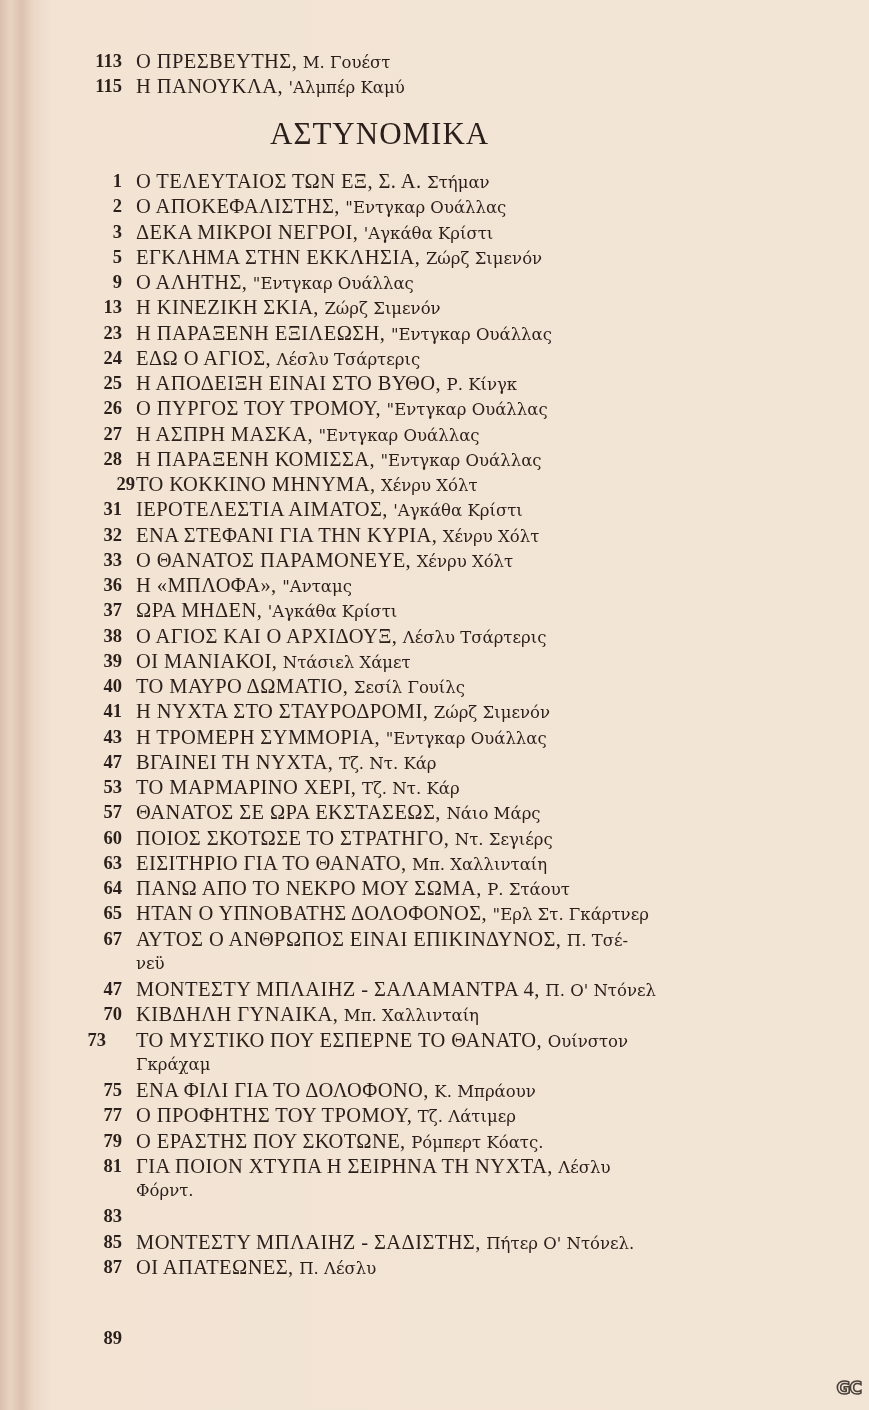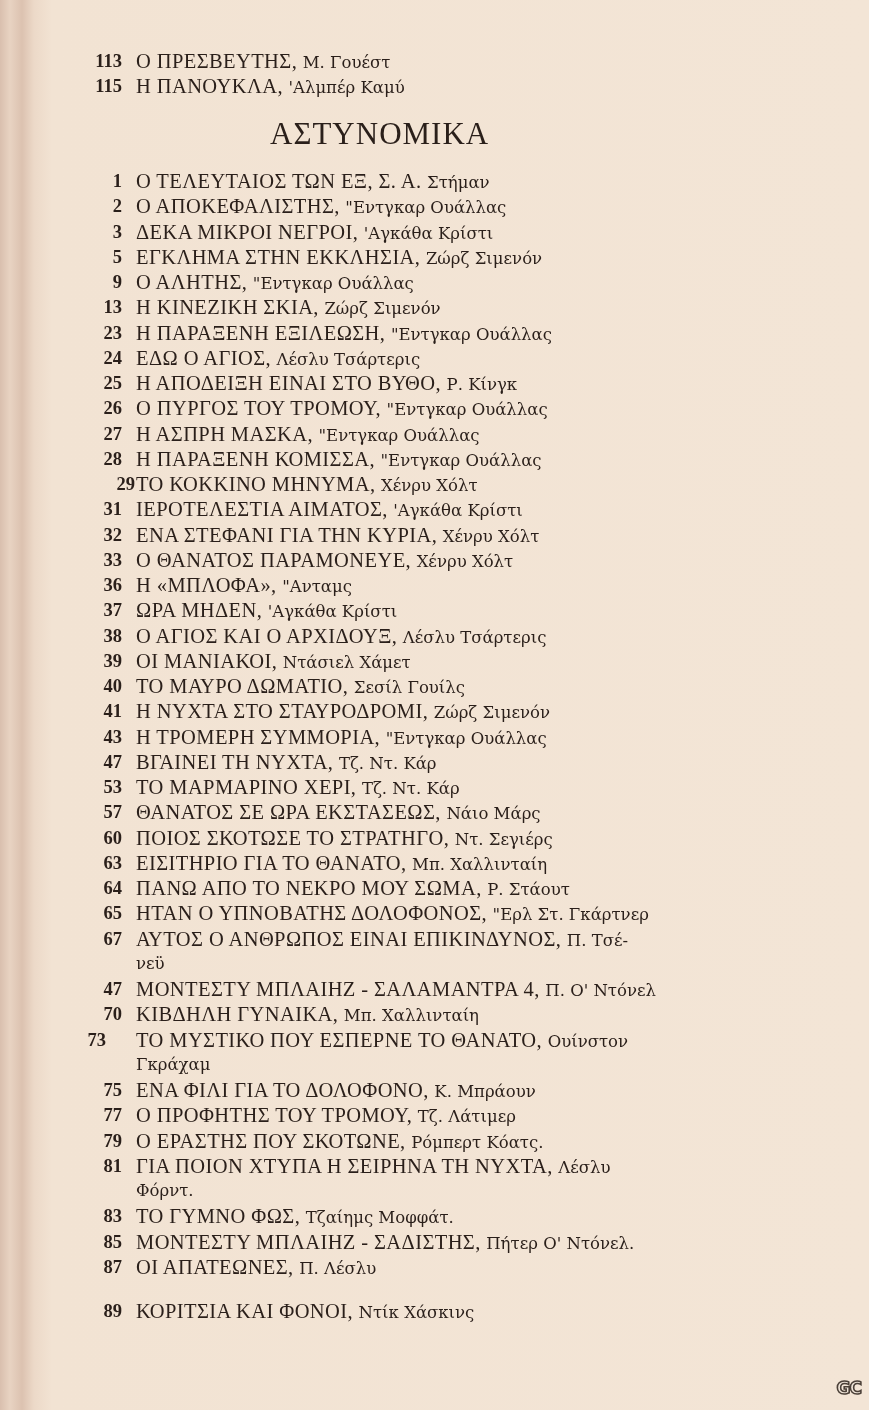--- a/index.html
+++ b/index.html
@@ -217,29 +217,27 @@
       </div>
       <div class="row" style="top: 1152.75px; width: 869px;">
         <span class="num" style="left: 62px;">81</span>
         <span class="title"><span>ΓΙΑ ΠΟΙΟΝ ΧΤΥΠΑ Η ΣΕΙΡΗΝΑ ΤΗ ΝΥΧΤΑ,</span> <span class="author">Λέσλυ</span></span>
       </div>
       <div class="row" style="top: 1178.05px;">
         <span class="cont">Φόρντ.</span>
       </div>
       <div class="row" style="top: 1203.25px; width: 869px;">
         <span class="num" style="left: 62px;">83</span>
-        <span class="title"><span>ΤΟ ΓΥΜΝΟ ΦΩΣ,</span> <span class="author">Τζαίημς Μοφφάτ.</span></span>
       </div>
       <div class="row" style="top: 1228.5px; width: 869px;">
         <span class="num" style="left: 62px;">85</span>
         <span class="title"><span>ΜΟΝΤΕΣΤΥ ΜΠΛΑΙΗΖ - ΣΑΔΙΣΤΗΣ,</span> <span class="author">Πήτερ Ο' Ντόνελ.</span></span>
       </div>
       <div class="row" style="top: 1253.75px; width: 869px;">
         <span class="num" style="left: 62px;">87</span>
         <span class="title"><span>ΟΙ ΑΠΑΤΕΩΝΕΣ,</span> <span class="author">Π. Λέσλυ</span></span>
       </div>
-      <div class="row" style="top: 1298px; width: 723px;">
+      <div class="row" style="top: 1325px; width: 723px;">
         <span class="num" style="left: 62px;">89</span>
-        <span class="title"><span>ΚΟΡΙΤΣΙΑ ΚΑΙ ΦΟΝΟΙ,</span> <span class="author">Ντίκ Χάσκινς</span></span>
       </div>
     </div>
   <div class="logo">GC</div>
 </div>
 
 </body></html>

